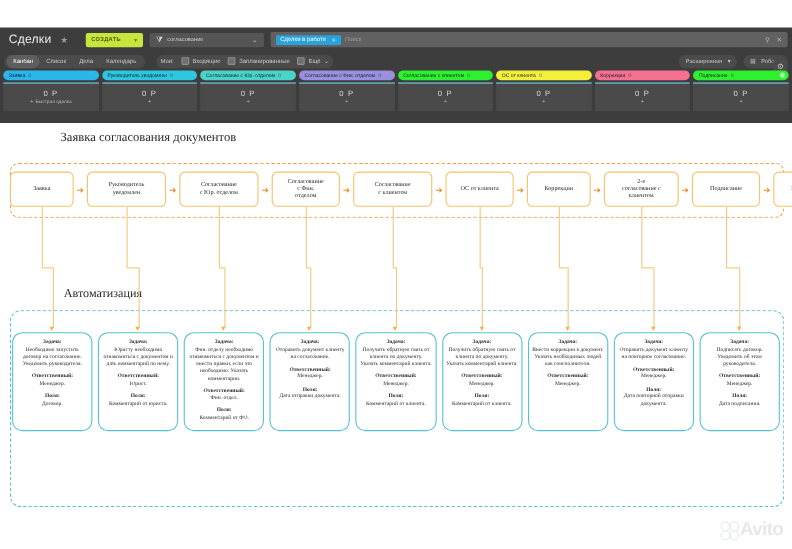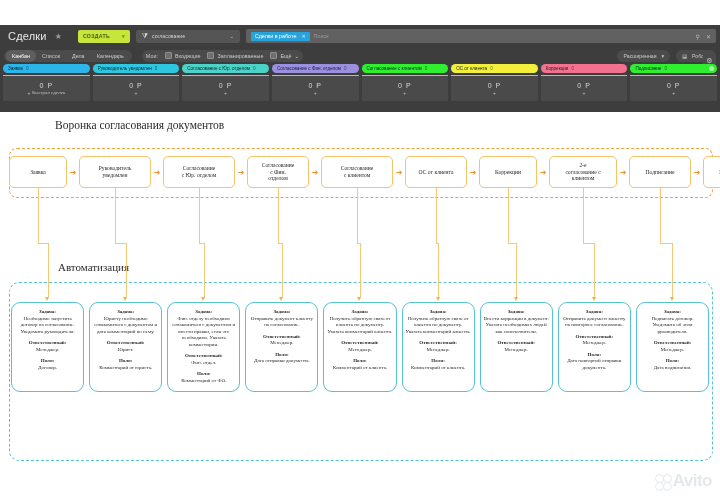--- a/index.html
+++ b/index.html
@@ -290,21 +290,21 @@
             <div class="kadd">
               <span class="pl">+</span>
             </div>
           </div>
         </div>
       </div>
   </div>
 
   <div class="sheet"></div>
 
-  <div class="sheet-title">Воронка согласования документов</div>
+  <div class="sheet-title">Заявка согласования документов</div>
 
   <div class="funnel-box"></div>
   <div class="funnel-row" id="funnel">
       <div class="fbox" style="flex: 0 0 58px;">
         <span>Заявка</span>
       </div>
       <div class="farrow">➜</div>
       <div class="fbox" style="flex: 0 0 72px;">
         <span>Руководитель<br>уведомлен</span>
       </div>

